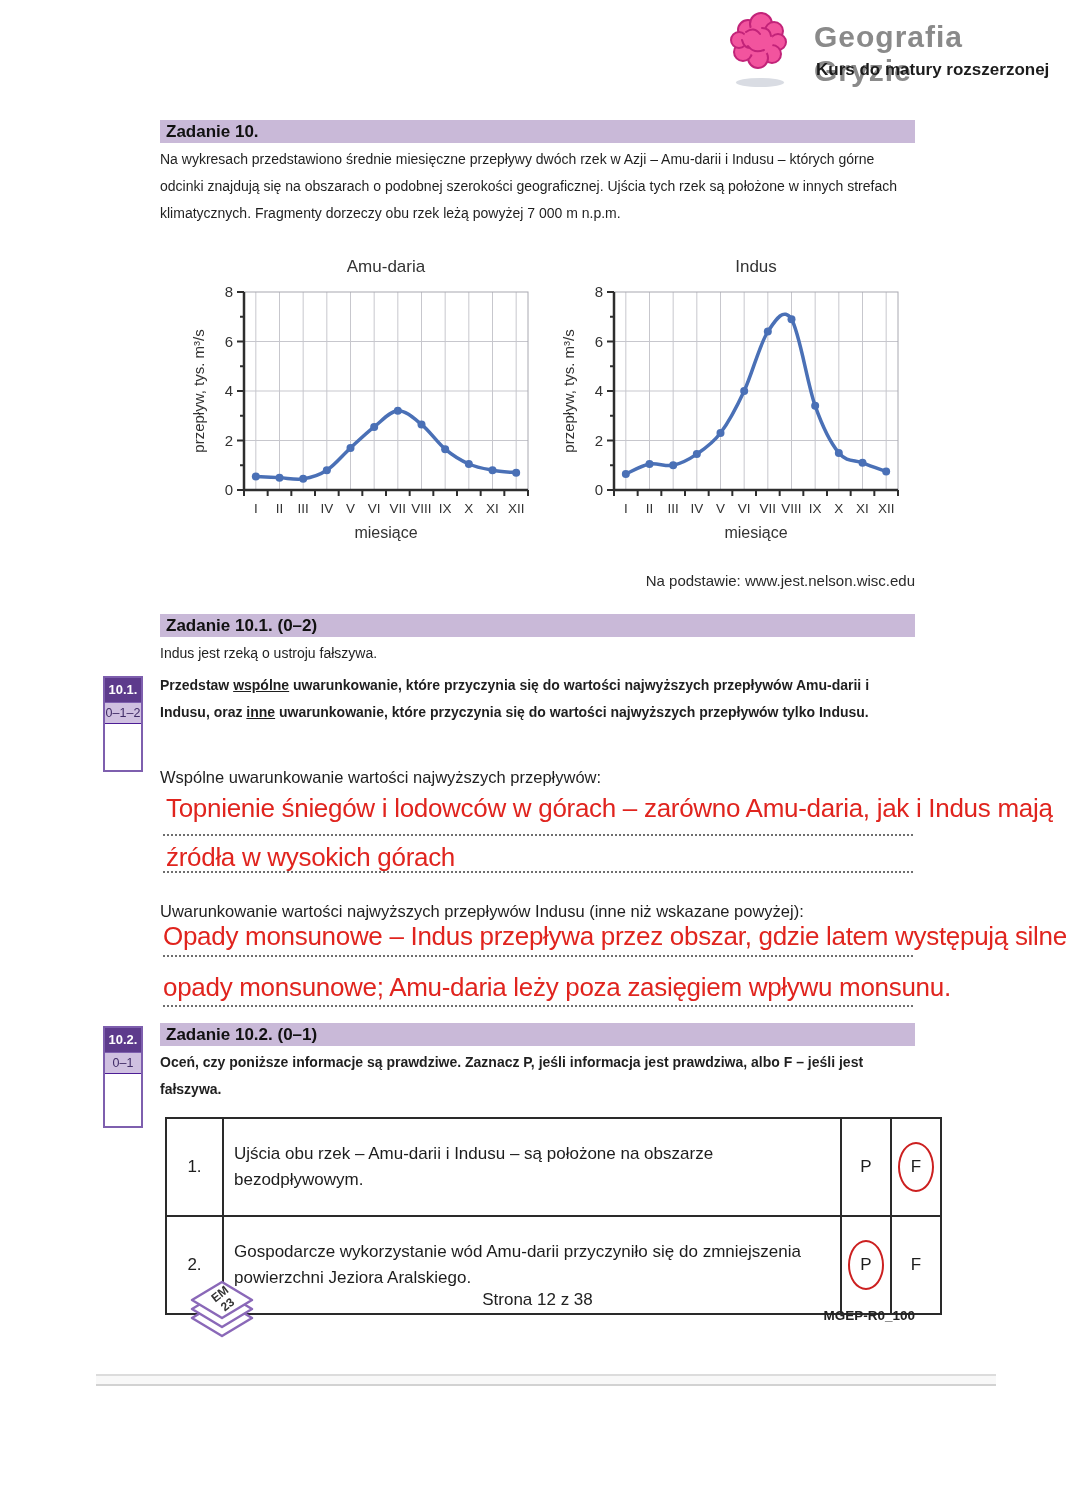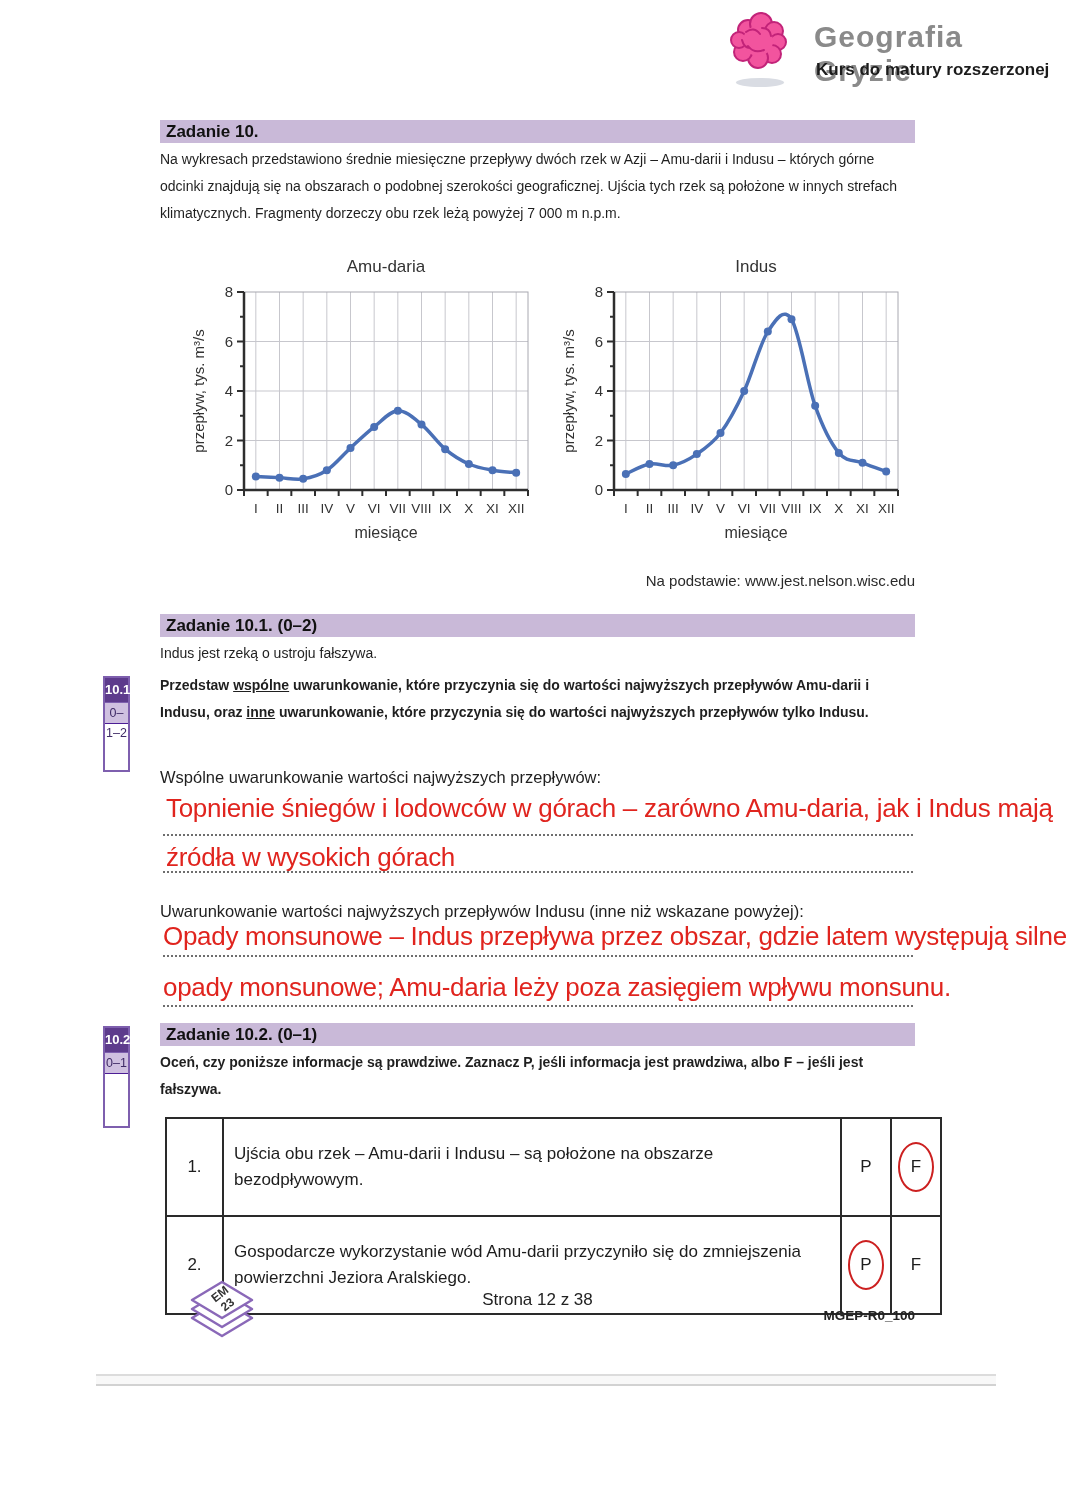--- a/index.html
+++ b/index.html
@@ -14,21 +14,21 @@
 
   
   .task-bar{background:#c9b9d8;height:23px;line-height:23px;font-size:17px;font-weight:bold;
             padding-left:6px;box-sizing:border-box;color:#111;}
 
   .body-text{font-size:14px;line-height:27px;color:#1f1f1f;}
   .bold{font-weight:bold;}
   .u{text-decoration:underline;}
 
   
-  .score-box{width:27px;border:2px solid #7e5fae;background:#fef9c3;box-sizing:border-box;}
+  .score-box{width:40px;border:2px solid #7e5fae;background:#fef9c3;box-sizing:border-box;}
   .score-head{background:#5d3b8c;color:#fff;font-size:13px;font-weight:bold;text-align:center;
               height:24px;line-height:24px;}
   .score-pts{background:#cfc0e0;color:#3f2a66;font-size:12.5px;font-weight:normal;text-align:center;
              height:20px;line-height:20px;border-top:1px solid #7e5fae;border-bottom:1px solid #4c1d95;}
   .score-empty{background:#fff;}
 
   
   svg text{font-family:"Liberation Sans",sans-serif;fill:#333;}
 
   

